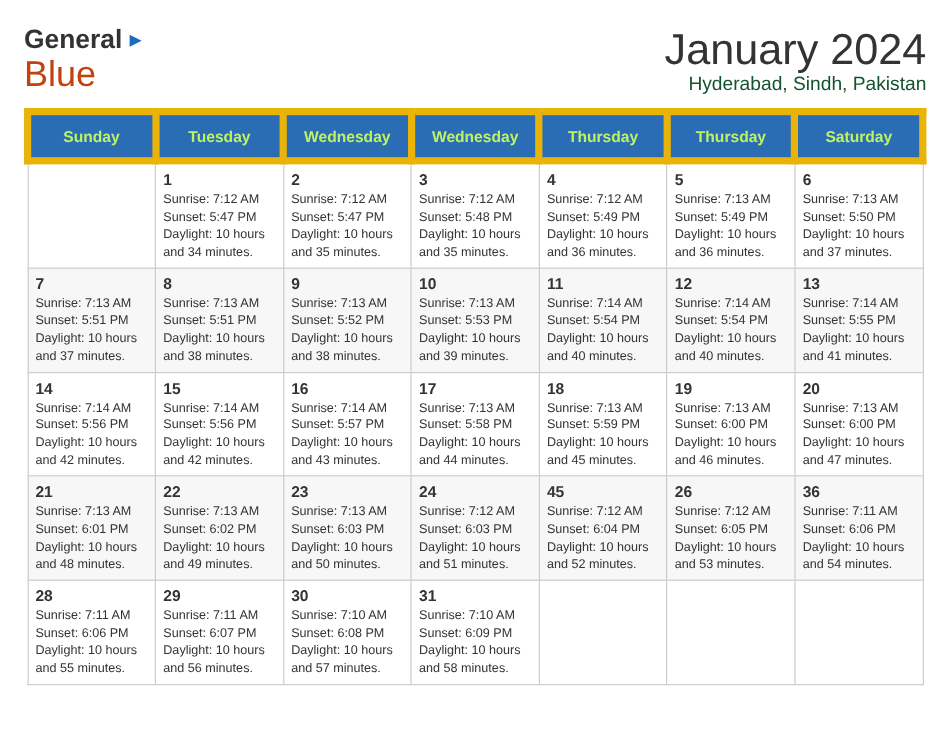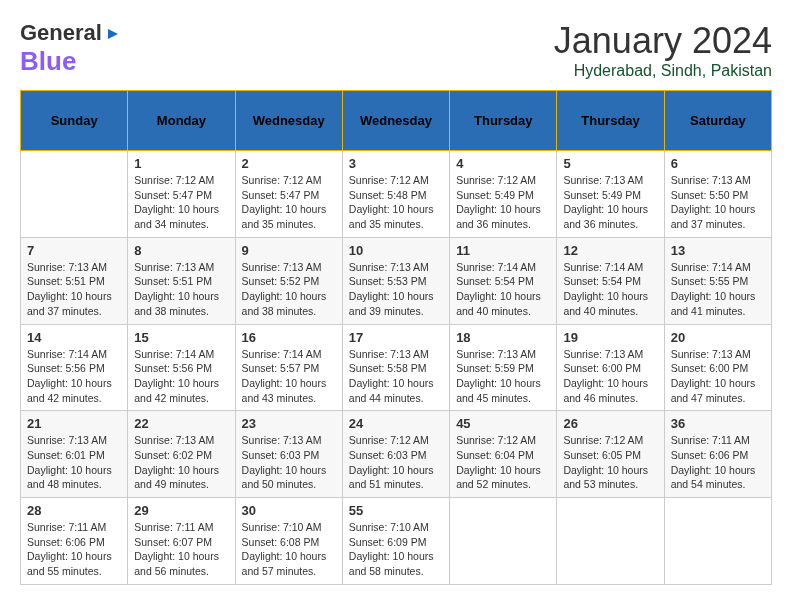--- a/index.html
+++ b/index.html
@@ -37,25 +37,25 @@
     .location-title {
       font-size: 16px;
       color: #14532d;
     }
     table {
       width: 100%;
       border-collapse: collapse;
     }
     thead tr th {
       background-color: #2a6db5;
-      color: #000000;
-      padding: 22px 8px;
+      color: #bef264;
+      padding: 10px 8px;
       font-size: 13px;
       font-weight: bold;
-      border: 1px solid #eab308;
+      border: 6px solid #eab308;
     }
     tbody tr td {
       border: 1px solid #ccc;
       vertical-align: top;
       padding: 5px 6px;
       font-size: 11px;
       color: #333;
       height: 85px;
       width: calc(100% / 7);
     }
@@ -82,34 +82,34 @@
 
 <div class="header">
   <div class="logo">
     <div class="logo-line">
       <span style="font-size:22px;font-weight:bold;color:#333;text-align:right;">General</span>
       <svg width="18" height="18" viewBox="0 0 18 18" style="margin-left:2px;margin-bottom:-2px;">
         <polygon points="4,4 14,9 4,14" fill="#1a6bbf"></polygon>
       </svg>
     </div>
     <div>
-      <span style="font-size:26px;font-weight:bold;color:#8b5cf6;">Blue</span>
+      <span style="font-size:30px;font-weight:normal;color:#c2410c;">Blue</span>
     </div>
   </div>
   <div class="title-block">
     <div class="month-title">January 2024</div>
     <div class="location-title">Hyderabad, Sindh, Pakistan</div>
   </div>
 </div>
 
 <table>
   <thead>
     <tr id="header-row">
         <th>Sunday</th>
-        <th>Monday</th>
+        <th>Tuesday</th>
         <th>Wednesday</th>
         <th>Wednesday</th>
         <th>Thursday</th>
         <th>Thursday</th>
         <th>Saturday</th>
       </tr>
   </thead>
   <tbody id="calendar-body">
       <tr>
         <td></td>
@@ -325,21 +325,21 @@
 and 56 minutes.</div>
         </td>
         <td>
           <span class="day-number">30</span>
           <div class="day-info" style="white-space: pre-line;">Sunrise: 7:10 AM
 Sunset: 6:08 PM
 Daylight: 10 hours
 and 57 minutes.</div>
         </td>
         <td>
-          <span class="day-number">55</span>
+          <span class="day-number">31</span>
           <div class="day-info" style="white-space: pre-line;">Sunrise: 7:10 AM
 Sunset: 6:09 PM
 Daylight: 10 hours
 and 58 minutes.</div>
         </td>
         <td></td>
         <td></td>
         <td></td>
       </tr>
     </tbody>

